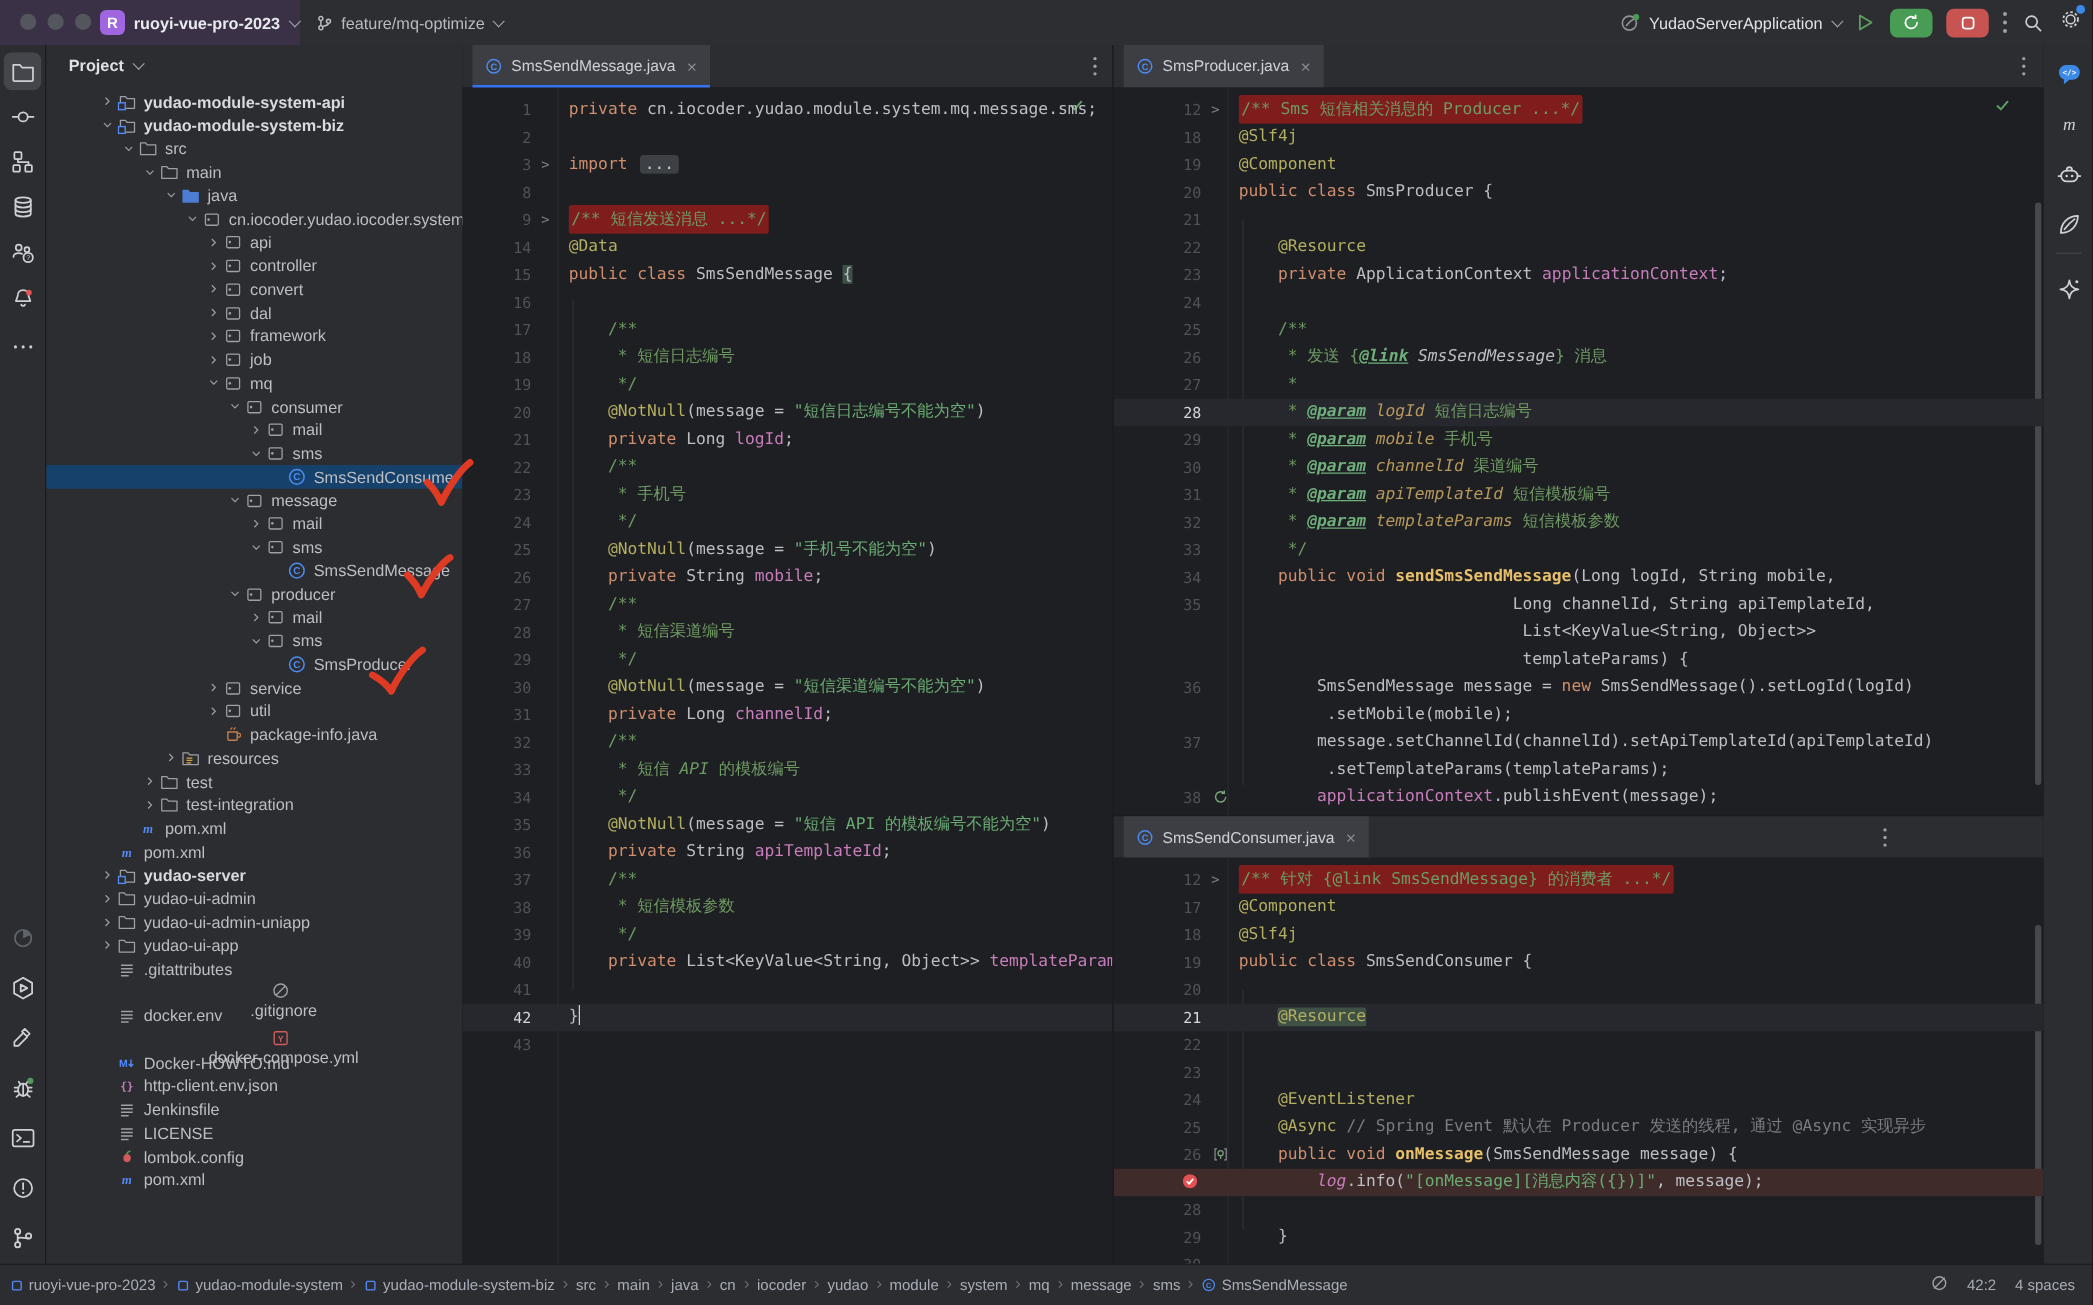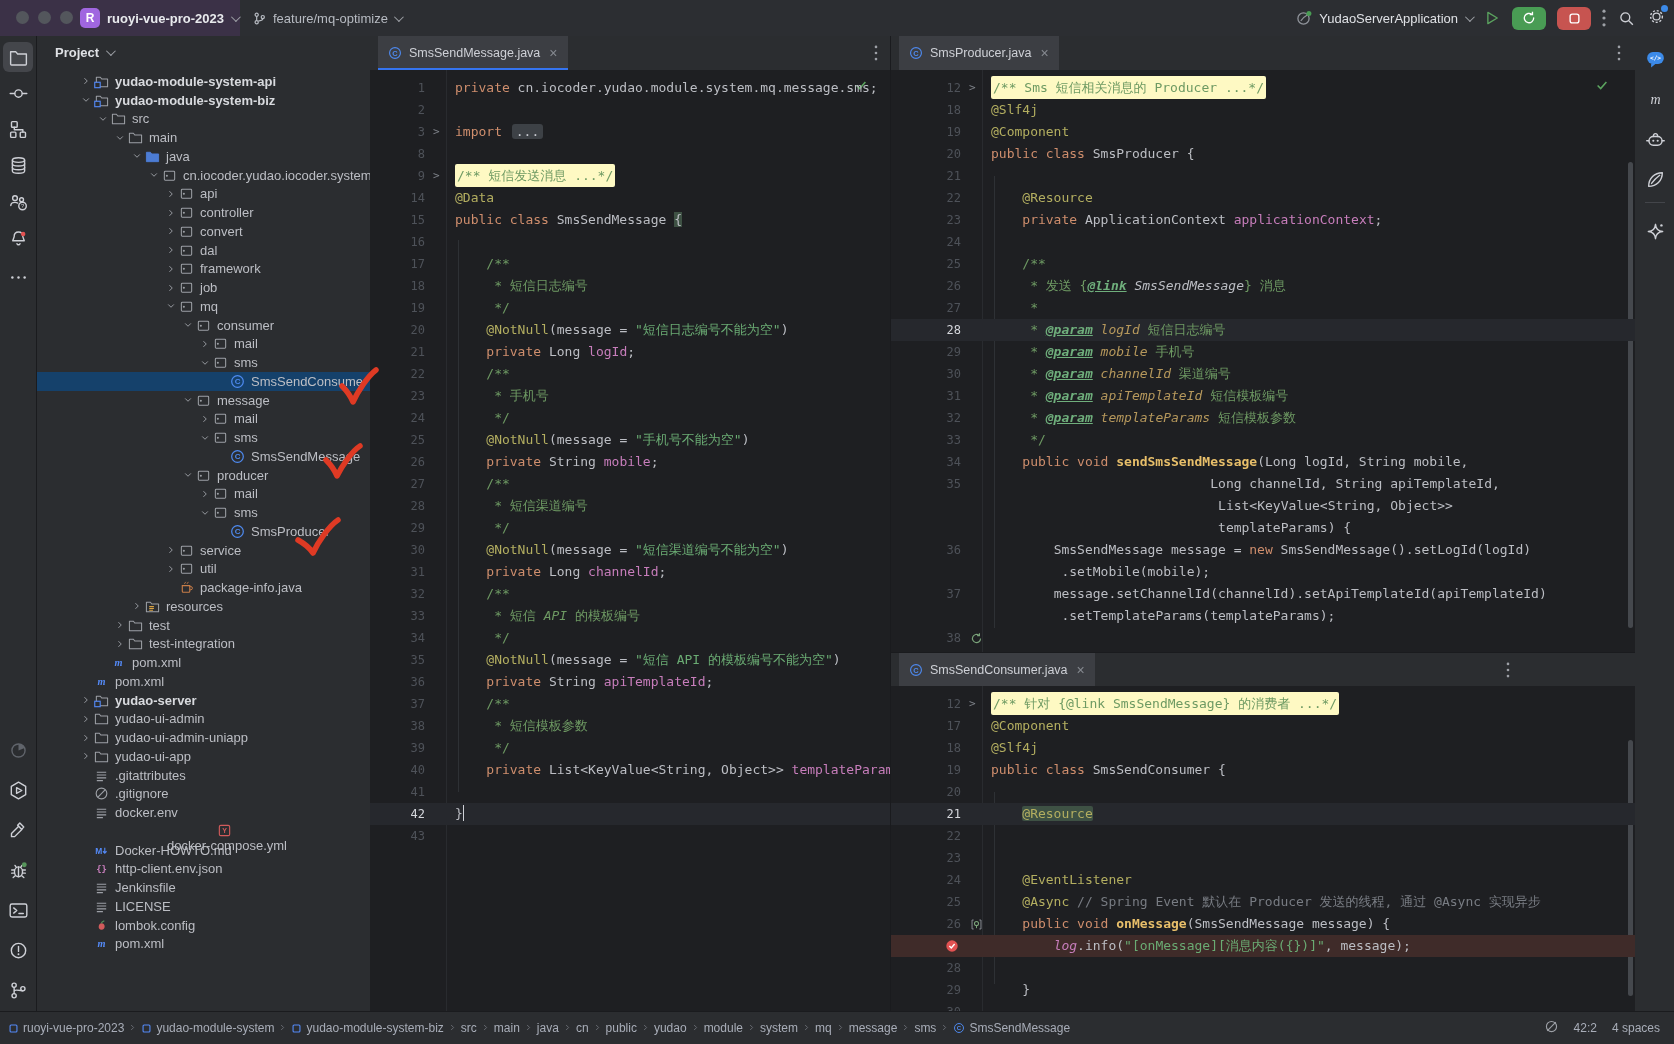--- a/index.html
+++ b/index.html
@@ -75,21 +75,21 @@
   .tok-doc{color:#6E9A63;}
   .tok-doci{color:#6E9A63;font-style:italic;}
   .tok-docref{color:#BCBEC4;font-style:italic;}
   .tok-tag{color:#6FAF7C;font-weight:700;font-style:italic;text-decoration:underline;}
   .tok-dp{color:#B6985C;font-style:italic;}
   .tok-fld{color:#C77DBB;}
   .tok-fldi{color:#C77DBB;font-style:italic;}
   .tok-mth{color:#E8BF6A;font-weight:600;}
   .tok-cmt{color:#787C83;}
   .tok-fold{background:#3D4146;color:#C8CAD0;border-radius:3px;padding:0 4px;margin:0 2px;}
-  .tok-docf{color:#6E9A63;background:#fef9c3;border-radius:2px;padding:4px 2px;}
+  .tok-docf{color:#6E9A63;background:#7f1d1d;border-radius:2px;padding:4px 2px;}
   .tok-brc{color:#BCBEC4;background:#3E5144;}
   .tok-caret{display:inline-block;width:1.5px;height:16px;background:#CED0D6;vertical-align:-3px;}
   
   #statusbar{position:absolute;left:0;bottom:0;width:100%;height:32px;background:#2B2D30;border-top:1px solid #1A1B1E;
              display:flex;align-items:center;font-size:12px;color:#A8ADB8;}
   #crumbs{display:flex;align-items:center;gap:4px;padding-left:8px;white-space:nowrap;overflow:hidden;flex:1;}
   #sb-right{display:flex;align-items:center;gap:15px;padding-right:14px;}
   .crumb{display:flex;align-items:center;gap:4px;}
   
   #overlay{position:absolute;left:0;top:0;width:100%;height:100%;pointer-events:none;z-index:50;}
@@ -792,21 +792,21 @@
         </div>
         <div class="trow" style="padding-left: 42px;">
           <span class="tchev"></span>
           <span class="tico">
             <svg viewBox="0 0 16 16">
               <path d="M3 4.5h10M3 7.5h10M3 10.5h10M3 13.5h6.5" stroke="#9DA0A6" stroke-width="1.2"></path>
             </svg>
           </span>
           <span class="tlabel">.gitattributes</span>
         </div>
-        <div class="trow" style="padding-left: 42px;">
+        <div class="trow" style="padding-left: 42px; flex-direction: column;">
           <span class="tchev"></span>
           <span class="tico">
             <svg viewBox="0 0 16 16">
               <circle cx="8" cy="8" r="5.7" fill="none" stroke="#9DA0A6" stroke-width="1.2"></circle>
               <path d="M4.2 11.8L11.8 4.2" stroke="#9DA0A6" stroke-width="1.2"></path>
             </svg>
           </span>
           <span class="tlabel">.gitignore</span>
         </div>
         <div class="trow" style="padding-left: 42px;">
@@ -999,21 +999,21 @@
         <div class="crow"><span class="lnum" style="width:70px">35</span><span class="ctext" style="left:100px;padding-left:219.24px"><span class="tok-t">Long channelId, String apiTemplateId,</span></span></div>
         <div class="crow"><span class="lnum" style="width:70px"></span><span class="ctext" style="left:100px;padding-left:227.07px"><span class="tok-t">List&lt;KeyValue&lt;String, Object&gt;&gt;</span></span></div>
         <div class="crow"><span class="lnum" style="width:70px"></span><span class="ctext" style="left:100px;padding-left:227.07px"><span class="tok-t">templateParams) {</span></span></div>
         <div class="crow"><span class="lnum" style="width:70px">36</span><span class="ctext" style="left:100px;padding-left:62.64px"><span class="tok-t">SmsSendMessage message = </span><span class="tok-kw">new</span><span class="tok-t"> SmsSendMessage().setLogId(logId)</span></span></div>
         <div class="crow"><span class="lnum" style="width:70px"></span><span class="ctext" style="left:100px;padding-left:70.47px"><span class="tok-t">.setMobile(mobile);</span></span></div>
         <div class="crow"><span class="lnum" style="width:70px">37</span><span class="ctext" style="left:100px;padding-left:62.64px"><span class="tok-t">message.setChannelId(channelId).setApiTemplateId(apiTemplateId)</span></span></div>
         <div class="crow"><span class="lnum" style="width:70px"></span><span class="ctext" style="left:100px;padding-left:70.47px"><span class="tok-t">.setTemplateParams(templateParams);</span></span></div>
         <div class="crow"><span class="lnum" style="width:70px">38</span><span class="gico" style="left:79px"><svg viewBox="0 0 16 16" width="13" height="13">
               <path d="M13 8a5 5 0 1 1-1.9-3.9" fill="none" stroke="#7AA37A" stroke-width="1.4"></path>
               <path d="M11.6 1.6v2.8H8.8" fill="none" stroke="#7AA37A" stroke-width="1.4"></path>
-            </svg></span></div>
+            </svg></span><span class="ctext" style="left:100px;padding-left:62.64px"><span class="tok-fld">applicationContext</span><span class="tok-t">.publishEvent(message);</span></span></div>
       </div>
     <div class="tabbar" style="position:absolute;top:616px;left:0;right:0;border-top:1px solid #1A1B1E">
       <div class="tab">
         <svg viewBox="0 0 16 16">
           <circle cx="8" cy="8" r="6.2" fill="none" stroke="#4E8AF0" stroke-width="1.3"></circle>
           <text x="8" y="11" text-anchor="middle" font-size="8.5" font-weight="bold" fill="#4E8AF0" font-family="Liberation Sans,sans-serif">C</text>
         </svg>
         <span>SmsSendConsumer.java</span>
         <span class="tclose">×</span>
       </div>
@@ -1101,21 +1101,21 @@
         <span><svg viewBox="0 0 16 16" width="9" height="9">
             <path d="M5.5 3.5L10 8l-4.5 4.5" fill="none" stroke="#6F737A" stroke-width="1.5"></path>
           </svg></span>
         <span class="crumb">
           <span>cn</span>
         </span>
         <span><svg viewBox="0 0 16 16" width="9" height="9">
             <path d="M5.5 3.5L10 8l-4.5 4.5" fill="none" stroke="#6F737A" stroke-width="1.5"></path>
           </svg></span>
         <span class="crumb">
-          <span>public</span>
+          <span>iocoder</span>
         </span>
         <span><svg viewBox="0 0 16 16" width="9" height="9">
             <path d="M5.5 3.5L10 8l-4.5 4.5" fill="none" stroke="#6F737A" stroke-width="1.5"></path>
           </svg></span>
         <span class="crumb">
           <span>yudao</span>
         </span>
         <span><svg viewBox="0 0 16 16" width="9" height="9">
             <path d="M5.5 3.5L10 8l-4.5 4.5" fill="none" stroke="#6F737A" stroke-width="1.5"></path>
           </svg></span>

